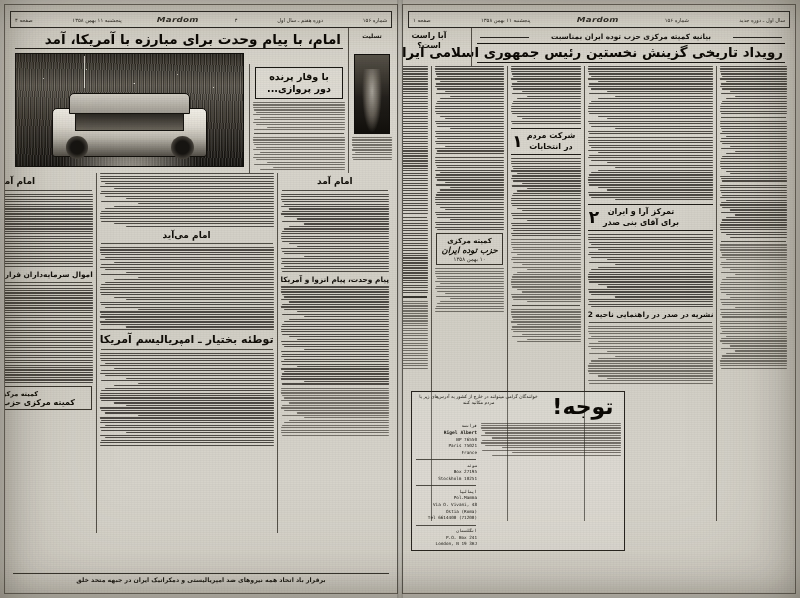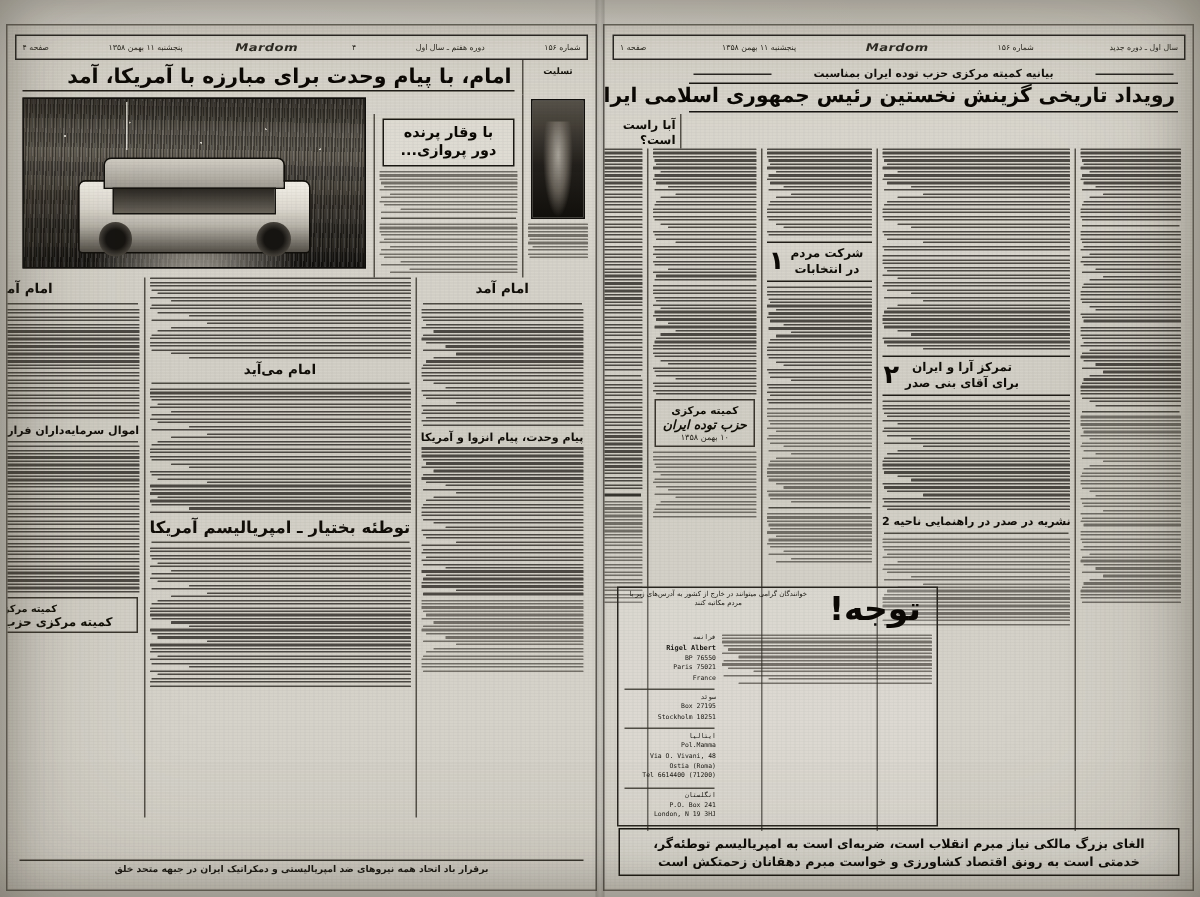--- a/index.html
+++ b/index.html
@@ -13,21 +13,21 @@
     background:#c9c6bd;
     background-image:
       radial-gradient(circle at 20% 30%, rgba(255,255,255,.28), transparent 60%),
       radial-gradient(circle at 75% 70%, rgba(255,255,255,.22), transparent 55%),
       linear-gradient(180deg,#d2cfc6 0%,#c4c1b7 45%,#cbc8bf 100%);
     box-sizing:border-box;
     filter:contrast(1.04);
   }
   
   .page{
-    position:absolute;top:16px;bottom:4px;
+    position:absolute;top:4px;bottom:4px;
     background:#d7d4cb;
     background-image:linear-gradient(180deg,#dbd8cf 0%,#cecbc2 50%,#d6d3ca 100%);
     box-sizing:border-box;
     overflow:hidden;
   }
   .page-right{right:4px;width:394px;border:1px solid #6b675f;}
   .page-left{left:4px;width:394px;border:1px solid #6b675f;}
 
   
   .masthead{
@@ -244,21 +244,21 @@
       <span class="mast-seg">صفحه ۱</span>
     </div>
 
     <div style="display:flex;padding:0 5px;box-sizing:border-box;">
 
       <div style="flex:1 1 auto;min-width:0;">
         <div class="kicker">بیانیه کمیته مرکزی حزب توده ایران بمناسبت</div>
         <div class="headline">رویداد تاریخی گزینش نخستین رئیس جمهوری اسلامی ایران</div>
       </div>
 
-      <div style="flex:0 0 42px;border-right:1px solid #57534b;padding-right:3px;margin-top:36px;">
+      <div style="flex:0 0 42px;border-right:1px solid #57534b;padding-right:21px;text-align:center;">
         <div style="font-size:8px;font-weight:bold;color:#12100b;line-height:1.25;margin-top:3px;">آبا راست</div>
         <div style="font-size:8px;font-weight:bold;color:#12100b;line-height:1.25;">است؟</div>
       </div>
     </div>
 
     <div class="cols" style="height:455px;align-items:stretch;">
 
       <div class="col" style="flex:0 0 19%;">
         <div class="tx dense para">
           <i></i>
@@ -923,24 +923,20 @@
           <div class="rule"></div>
           <div class="ln">
               <span>انگلستان</span>
             </div>
           <div>P.O. Box 241</div>
           <div>London, N 19 3HJ</div>
         </div>
       </div>
     </div>
 
-    <div class="slogan">
-      <div>الغای بزرگ مالکی نیاز مبرم انقلاب است، ضربه‌ای است به امپریالیسم توطئه‌گر،</div>
-      <div>خدمتی است به رونق اقتصاد کشاورزی و خواست مبرم دهقانان زحمتکش است</div>
-    </div>
 
     <div class="grain"></div>
   </div>
 
   <div class="page page-left">
 
     <div class="masthead">
       <span class="mast-seg">شماره ۱۵۶</span>
       <span class="mast-seg">دوره هفتم ـ سال اول</span>
       <span class="mast-seg">۴</span>

